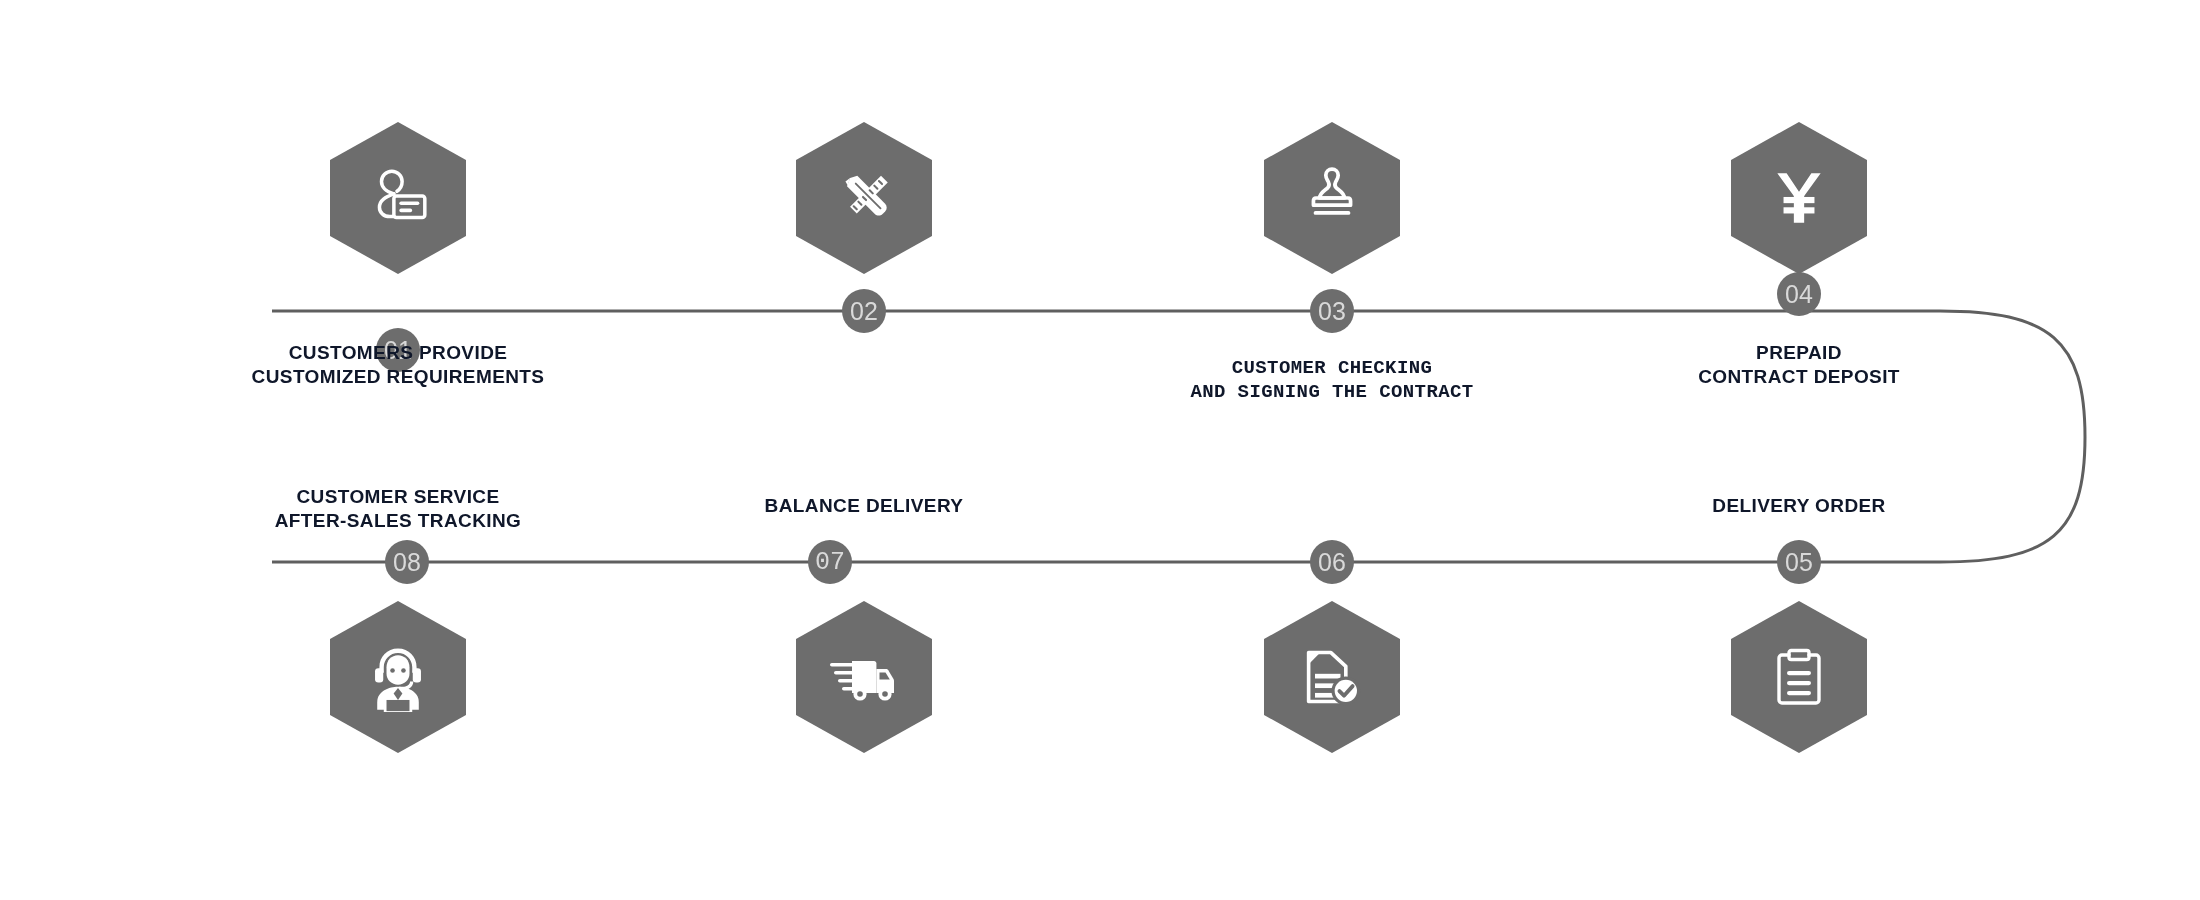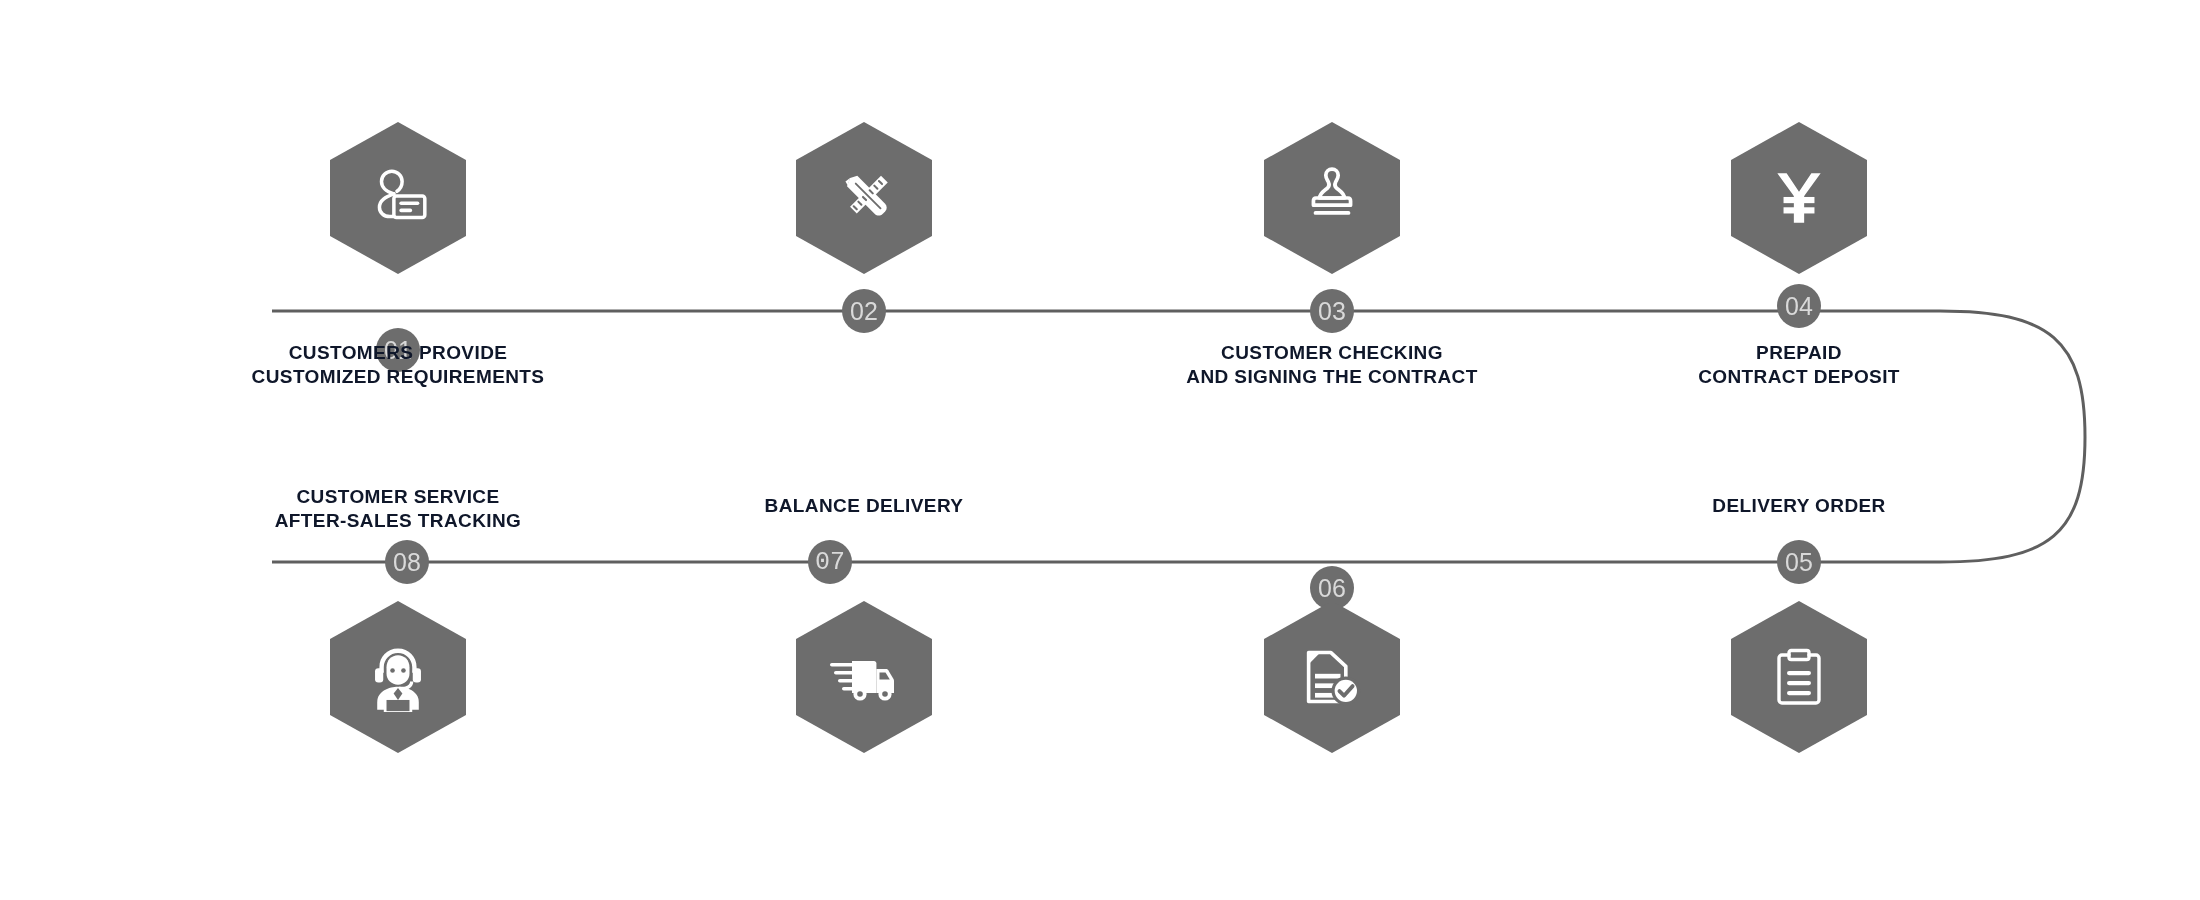--- a/index.html
+++ b/index.html
@@ -138,36 +138,36 @@
       <svg width="66" height="66" viewBox="0 0 64 64">
         <g fill="none" stroke="#ffffff" stroke-width="3.6" stroke-linejoin="round" stroke-linecap="round">
           <path d="M26 10 C26 6.5 28.8 4 32 4 C35.2 4 38 6.5 38 10 C38 13 36.5 14.5 35.5 16.5 C34.6 18.4 34.8 21 36.5 22.5 C39.5 25 44 27.5 44 32 L20 32 C20 27.5 24.5 25 27.5 22.5 C29.2 21 29.4 18.4 28.5 16.5 C27.5 14.5 26 13 26 10 Z"></path>
           <path d="M16.5 32 L47.5 32 C49 32 50 33.2 50 34.8 L50 39 L14 39 L14 34.8 C14 33.2 15 32 16.5 32 Z"></path>
           <line x1="16" y1="46.5" x2="48" y2="46.5"></line>
         </g>
       </svg>
     </span>
   </div>
   <div class="num" style="left:1310px; top:289px;">03</div>
-  <div class="caption below" style="left:1102px; top:341px;">CUSTOMER CHECKING
+  <div class="caption below" style="left:1102px; top:356px;font-family:Liberation Mono, monospace;">CUSTOMER CHECKING
 AND SIGNING THE CONTRACT</div>
 
   <div class="hex" style="left:1731px; top:122px;">
     <span>
       <svg width="66" height="66" viewBox="0 0 64 64">
         <g fill="#ffffff">
           <polygon points="11,8 20,8 32,26 44,8 53,8 37,30 27,30"></polygon>
           <rect x="17" y="31" width="30" height="6"></rect>
           <rect x="17" y="41" width="30" height="6"></rect>
           <rect x="27" y="29" width="10" height="27"></rect>
         </g>
       </svg>
     </span>
   </div>
-  <div class="num" style="left:1777px; top:284px;">04</div>
+  <div class="num" style="left:1777px; top:272px;">04</div>
   <div class="caption below" style="left:1569px; top:341px;">PREPAID
 CONTRACT DEPOSIT</div>
 
   <div class="caption above" style="left:168px; top:485px;">CUSTOMER SERVICE
 AFTER-SALES TRACKING</div>
   <div class="num" style="left:385px; top:540px;">08</div>
   <div class="hex" style="left:330px; top:601px;">
     <span>
       <svg width="70" height="70" viewBox="0 0 64 64">
         <g fill="#ffffff">
@@ -229,21 +229,21 @@
           <circle cx="57" cy="49" r="6.6"></circle>
         </g>
         <g fill="#6d6d6d">
           <circle cx="32" cy="49" r="2.8"></circle>
           <circle cx="57" cy="49" r="2.8"></circle>
         </g>
       </svg>
     </span>
   </div>
 
-  <div class="num" style="left:1310px; top:540px;margin-top:26px;">06</div>
+  <div class="num" style="left:1310px; top:540px;">06</div>
   <div class="hex" style="left:1264px; top:601px;">
     <span>
       <svg width="68" height="68" viewBox="0 0 64 64">
         <g fill="none" stroke="#ffffff" stroke-width="3.4" stroke-linejoin="round" stroke-linecap="round">
           <path d="M10 9 L31 9 L45 22 L45 55 L10 55 Z"></path>
         </g>
         <g fill="#ffffff">
           <polygon points="10,9 10,20 21,9"></polygon>
           <rect x="16" y="29" width="24" height="4.4"></rect>
           <rect x="16" y="38" width="24" height="4.4"></rect>

